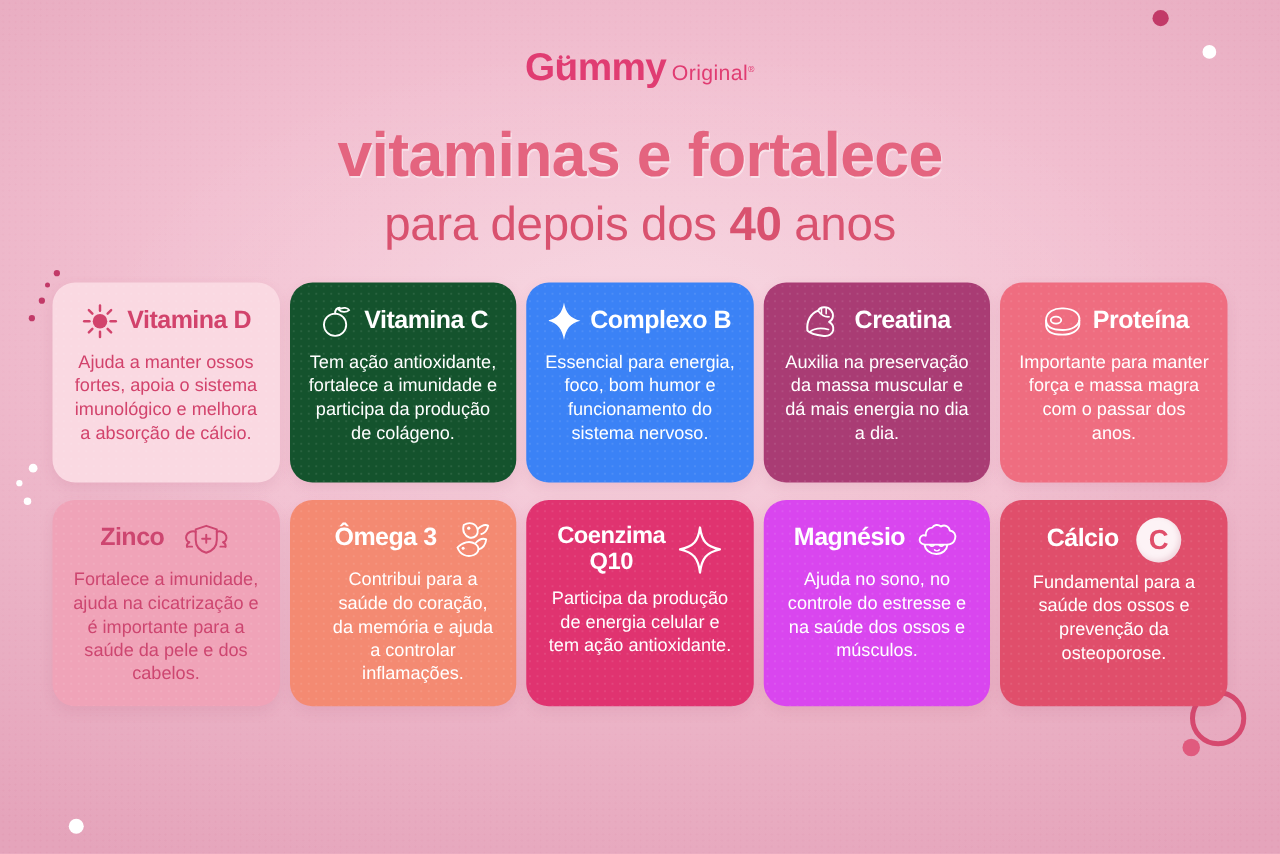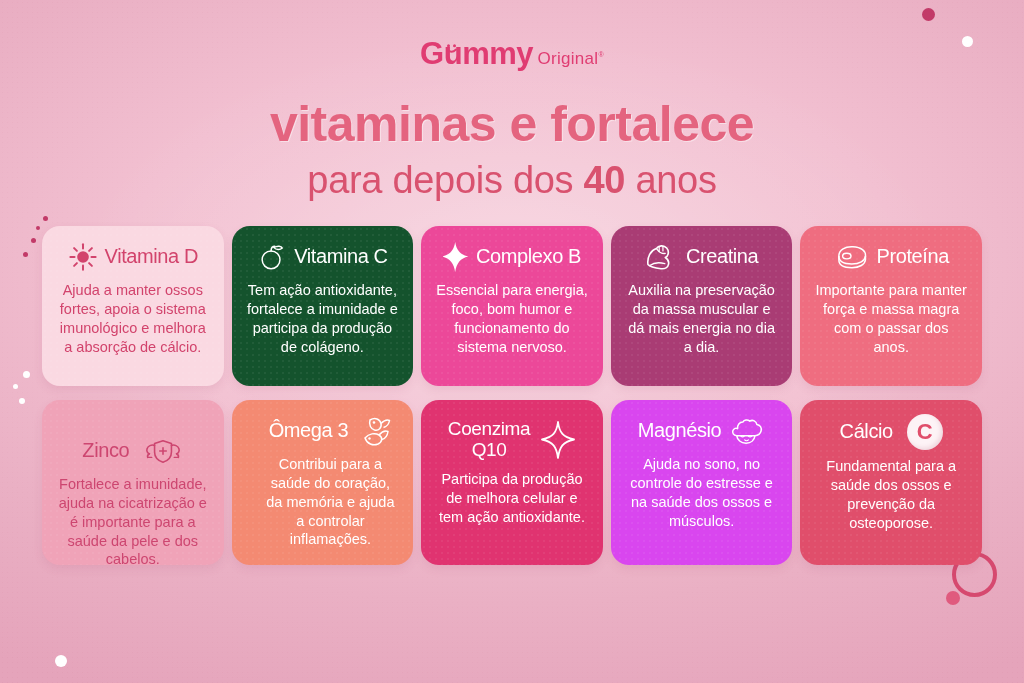--- a/index.html
+++ b/index.html
@@ -86,37 +86,37 @@
     background-size: 6px 6px;
     opacity: .5; pointer-events: none;
   }
   .card-head {
     display: flex; align-items: center; justify-content: center;
     gap: 7px; width: 100%; position: relative; z-index: 1;
     min-height: 34px;
   }
   .card-head.two-line { flex-wrap: nowrap; }
   .card-title {
-    font-size: 20px; font-weight: normal; line-height: 1.08;
+    font-size: 20px; font-weight: bold; line-height: 1.08;
     letter-spacing: -.4px; white-space: pre-line;
   }
   .card-title.small { font-size: 19px; }
   .card-body {
     margin-top: 7px; font-size: 14.5px; line-height: 1.30;
     text-align: center; position: relative; z-index: 1;
     padding: 0 2px;
   }
   .ico { flex: 0 0 auto; display: block; }
 
   
   .c-vitd   { background: #fad9e2; }
   .c-vitd .card-title, .c-vitd .card-body { color: #d2436c; }
   .c-vitc   { background: #14532d; }
   .c-vitc .card-title, .c-vitc .card-body { color: #ffffff; }
-  .c-compb  { background: #ec4899; }
+  .c-compb  { background: #3b82f6; }
   .c-compb .card-title, .c-compb .card-body { color: #ffffff; }
   .c-creat  { background: #a93c74; }
   .c-creat .card-title, .c-creat .card-body { color: #ffffff; }
   .c-prot   { background: #ef6d80; }
   .c-prot .card-title, .c-prot .card-body { color: #ffffff; }
   .c-zinco  { background: #f0a3b8; }
   .c-zinco .card-title, .c-zinco .card-body { color: #cd4670; }
   .c-omega  { background: #f48a72; padding-left: 28px; }
   .c-omega .card-title, .c-omega .card-body { color: #ffffff; }
   .c-coq10  { background: #e03370; }
@@ -237,21 +237,21 @@
         <path d="M6 14 C6 7 13 3.5 21 4 C30 4.5 35 8.5 34.5 14 C34 19 28 22.5 20 22.5 C12 22.5 6 20 6 14 Z" fill="none" stroke="#ffffff" stroke-width="1.6"></path>
         <path d="M6 14 L6 18 C6 24 12 26.5 20 26.5 C28 26.5 34 23 34.5 18 L34.5 14" fill="none" stroke="#ffffff" stroke-width="1.6"></path>
         <ellipse cx="14.5" cy="14" rx="4.5" ry="3" fill="none" stroke="#ffffff" stroke-width="1.5"></ellipse>
       </svg>
       <div class="card-title">Proteína</div>
     </div>
     <div class="card-body">Importante para manter força e massa magra com o passar dos anos.</div>
   </div>
 
   <div class="card c-zinco">
-    <div class="card-head" style="gap:14px;margin-top:20px;">
+    <div class="card-head" style="gap:14px;">
       <div class="card-title">Zinco</div>
       <svg class="ico" width="40" height="30" viewBox="0 0 42 32">
         <path d="M21 5 L30 8 L30 17 C30 23 25.5 26.5 21 28 C16.5 26.5 12 23 12 17 L12 8 Z" fill="none" stroke="#cd4670" stroke-width="1.7" stroke-linejoin="round"></path>
         <path d="M21 12.5 L21 19.5 M17.5 16 L24.5 16" stroke="#cd4670" stroke-width="1.7" stroke-linecap="round"></path>
         <path d="M12 10 C8.5 9 5 10.5 4 13.5 C3.2 16 4.5 18.5 6.5 19" fill="none" stroke="#cd4670" stroke-width="1.7" stroke-linecap="round"></path>
         <path d="M6.5 19 C5 19.8 4.2 21.3 4.6 22.8" fill="none" stroke="#cd4670" stroke-width="1.7" stroke-linecap="round"></path>
         <path d="M30 10 C33.5 9 37 10.5 38 13.5 C38.8 16 37.5 18.5 35.5 19" fill="none" stroke="#cd4670" stroke-width="1.7" stroke-linecap="round"></path>
         <path d="M35.5 19 C37 19.8 37.8 21.3 37.4 22.8" fill="none" stroke="#cd4670" stroke-width="1.7" stroke-linecap="round"></path>
         <path d="M4.6 22.8 L9 22.8 M37.4 22.8 L33 22.8" stroke="#cd4670" stroke-width="1.5" stroke-linecap="round"></path>
       </svg>
@@ -275,21 +275,21 @@
   </div>
 
   <div class="card c-coq10">
     <div class="card-head two-line" style="gap:10px;align-items:center;min-height:52px;">
       <div class="card-title small" style="text-align:center;">Coenzima
 Q10</div>
       <svg class="ico" width="36" height="40" viewBox="0 0 36 40">
         <path d="M18 2 C19.5 13 23 17 34 19.5 C23 22 19.5 26.5 18 38 C16.5 26.5 13 22 2 19.5 C13 17 16.5 13 18 2 Z" fill="none" stroke="#ffffff" stroke-width="1.8" stroke-linejoin="round"></path>
       </svg>
     </div>
-    <div class="card-body" style="margin-top:4px;">Participa da produção de melhora celular e tem ação antioxidante.</div>
+    <div class="card-body" style="margin-top:4px;">Participa da produção de energia celular e tem ação antioxidante.</div>
   </div>
 
   <div class="card c-magn">
     <div class="card-head" style="gap:8px;">
       <div class="card-title">Magnésio</div>
       <svg class="ico" width="36" height="30" viewBox="0 0 38 32">
         <path d="M8 21 C4.5 20.5 3 18 4 15.5 C5 13 7.5 12.5 9 13.5 C8.5 9.5 11 6.5 14.5 6.5 C16 4 19.5 3.5 22 5.5 C25 3.5 29 5.5 29.5 9 C33 9.5 35 12.5 34 16 C33.2 19 30.5 20.8 27.5 21" fill="none" stroke="#ffffff" stroke-width="1.6" stroke-linejoin="round"></path>
         <path d="M8 21 C8.5 25.5 12.5 29 18 29 C23.5 29 27 25.5 27.5 21 Z" fill="none" stroke="#ffffff" stroke-width="1.6" stroke-linejoin="round"></path>
         <path d="M12.5 21.5 C13.6 22.6 15 22.6 16 21.5" fill="none" stroke="#ffffff" stroke-width="1.4" stroke-linecap="round"></path>
         <path d="M20.5 21.5 C21.6 22.6 23 22.6 24 21.5" fill="none" stroke="#ffffff" stroke-width="1.4" stroke-linecap="round"></path>

